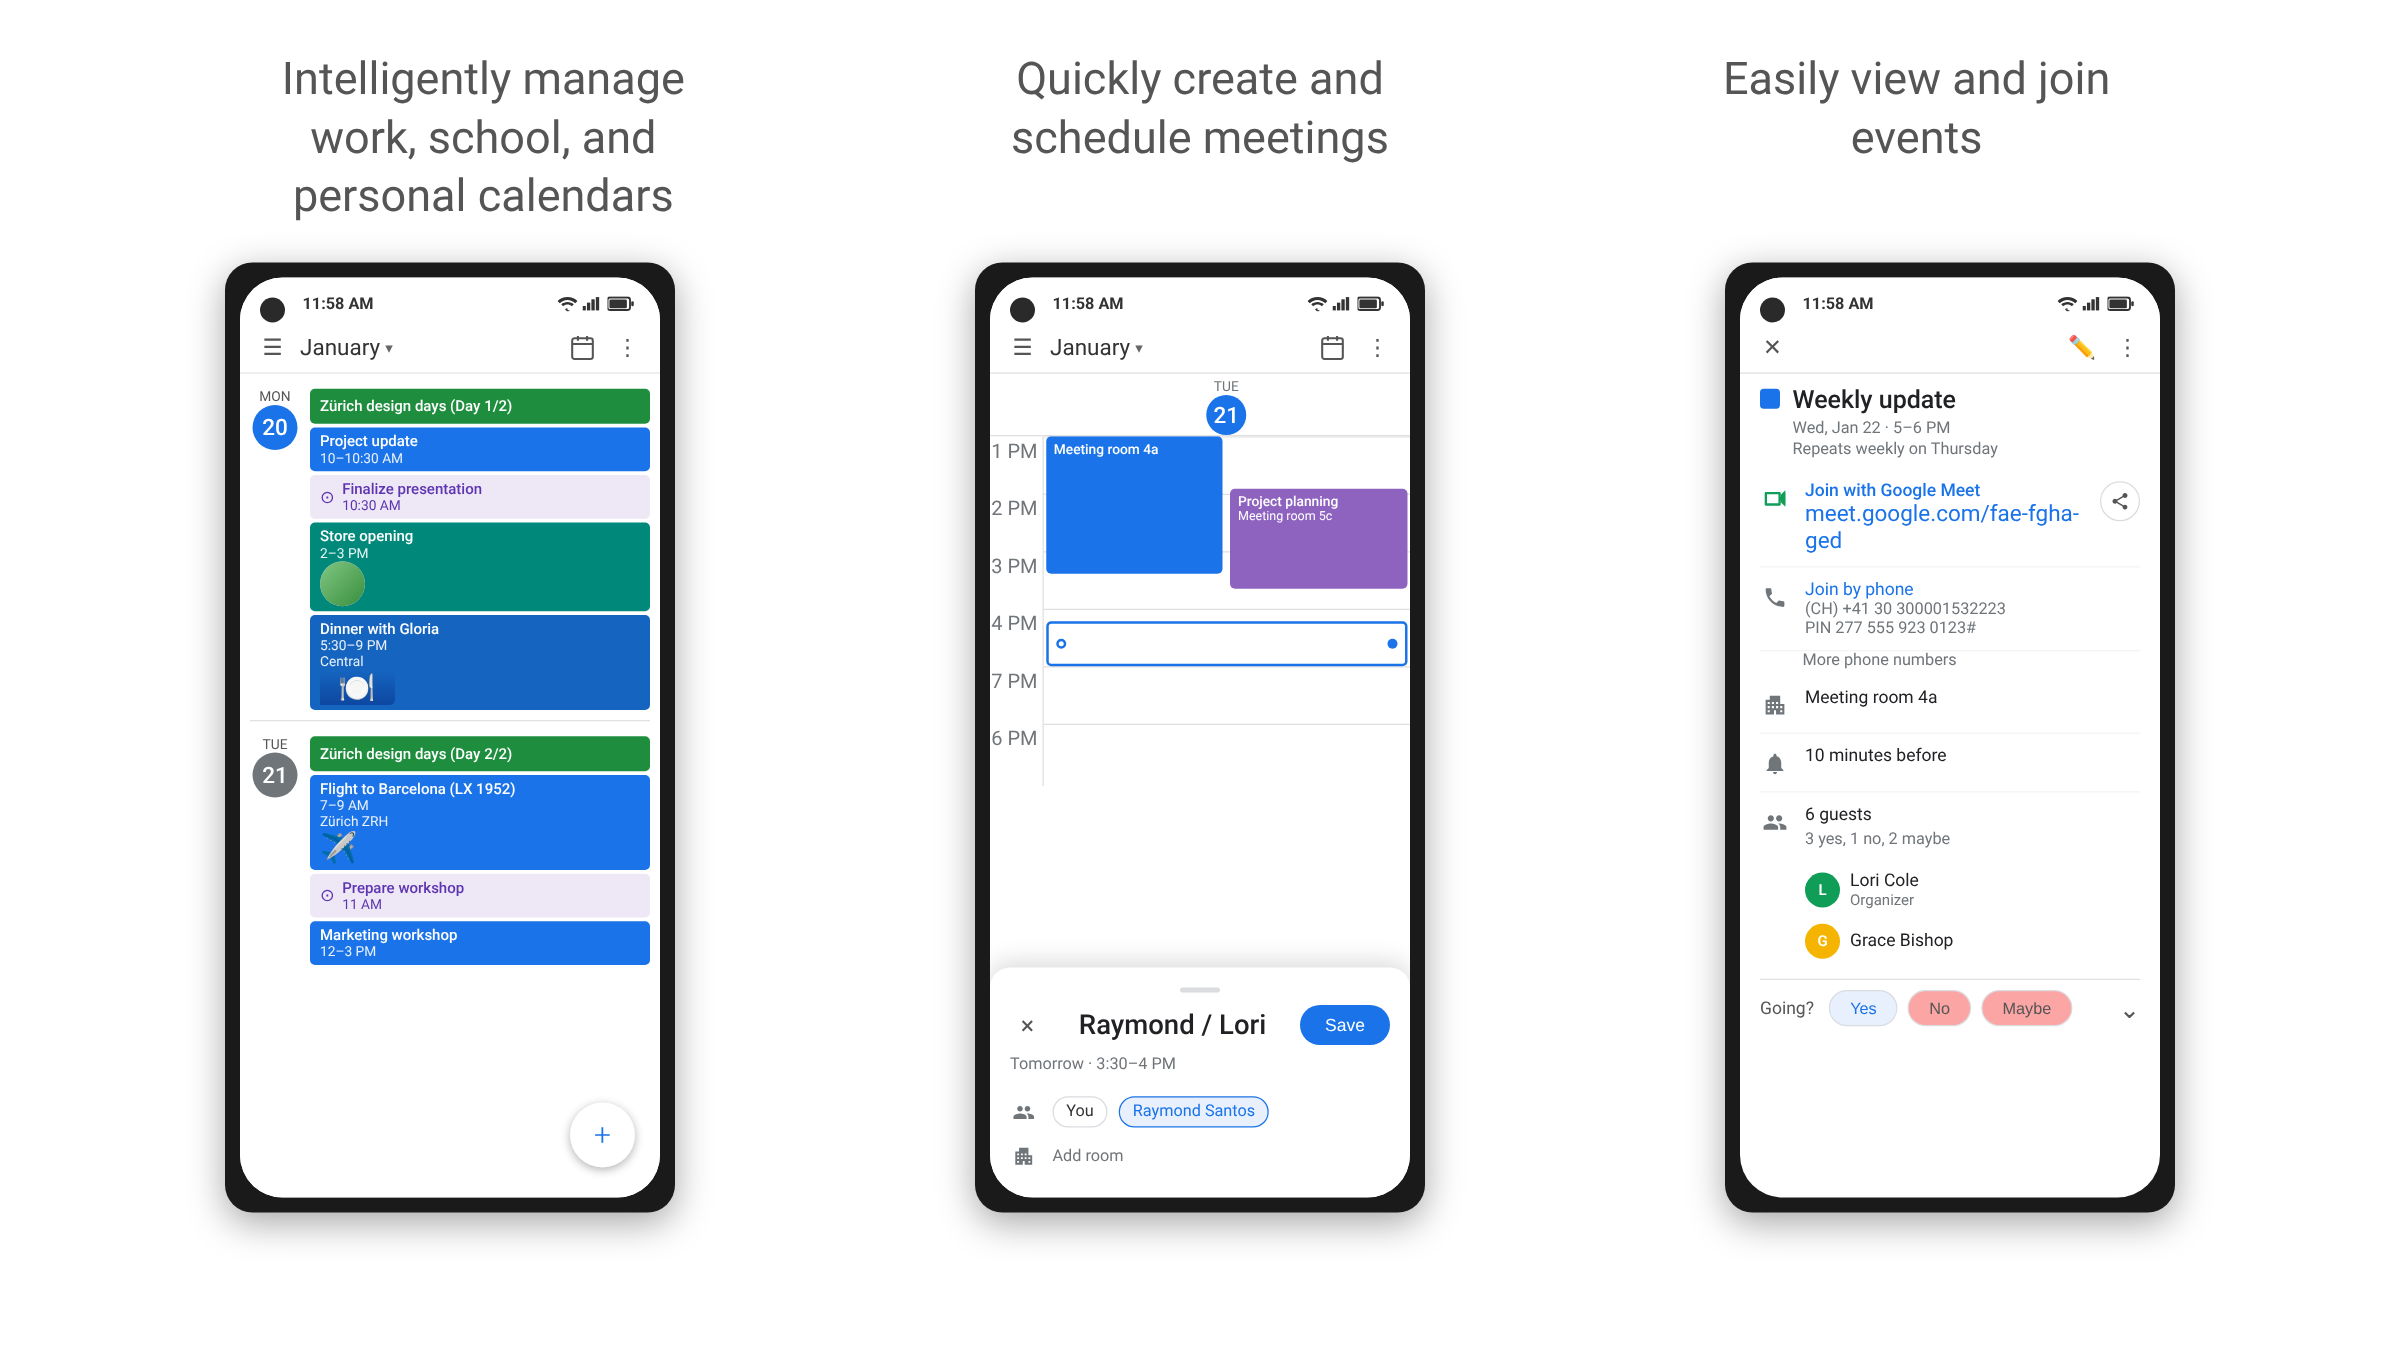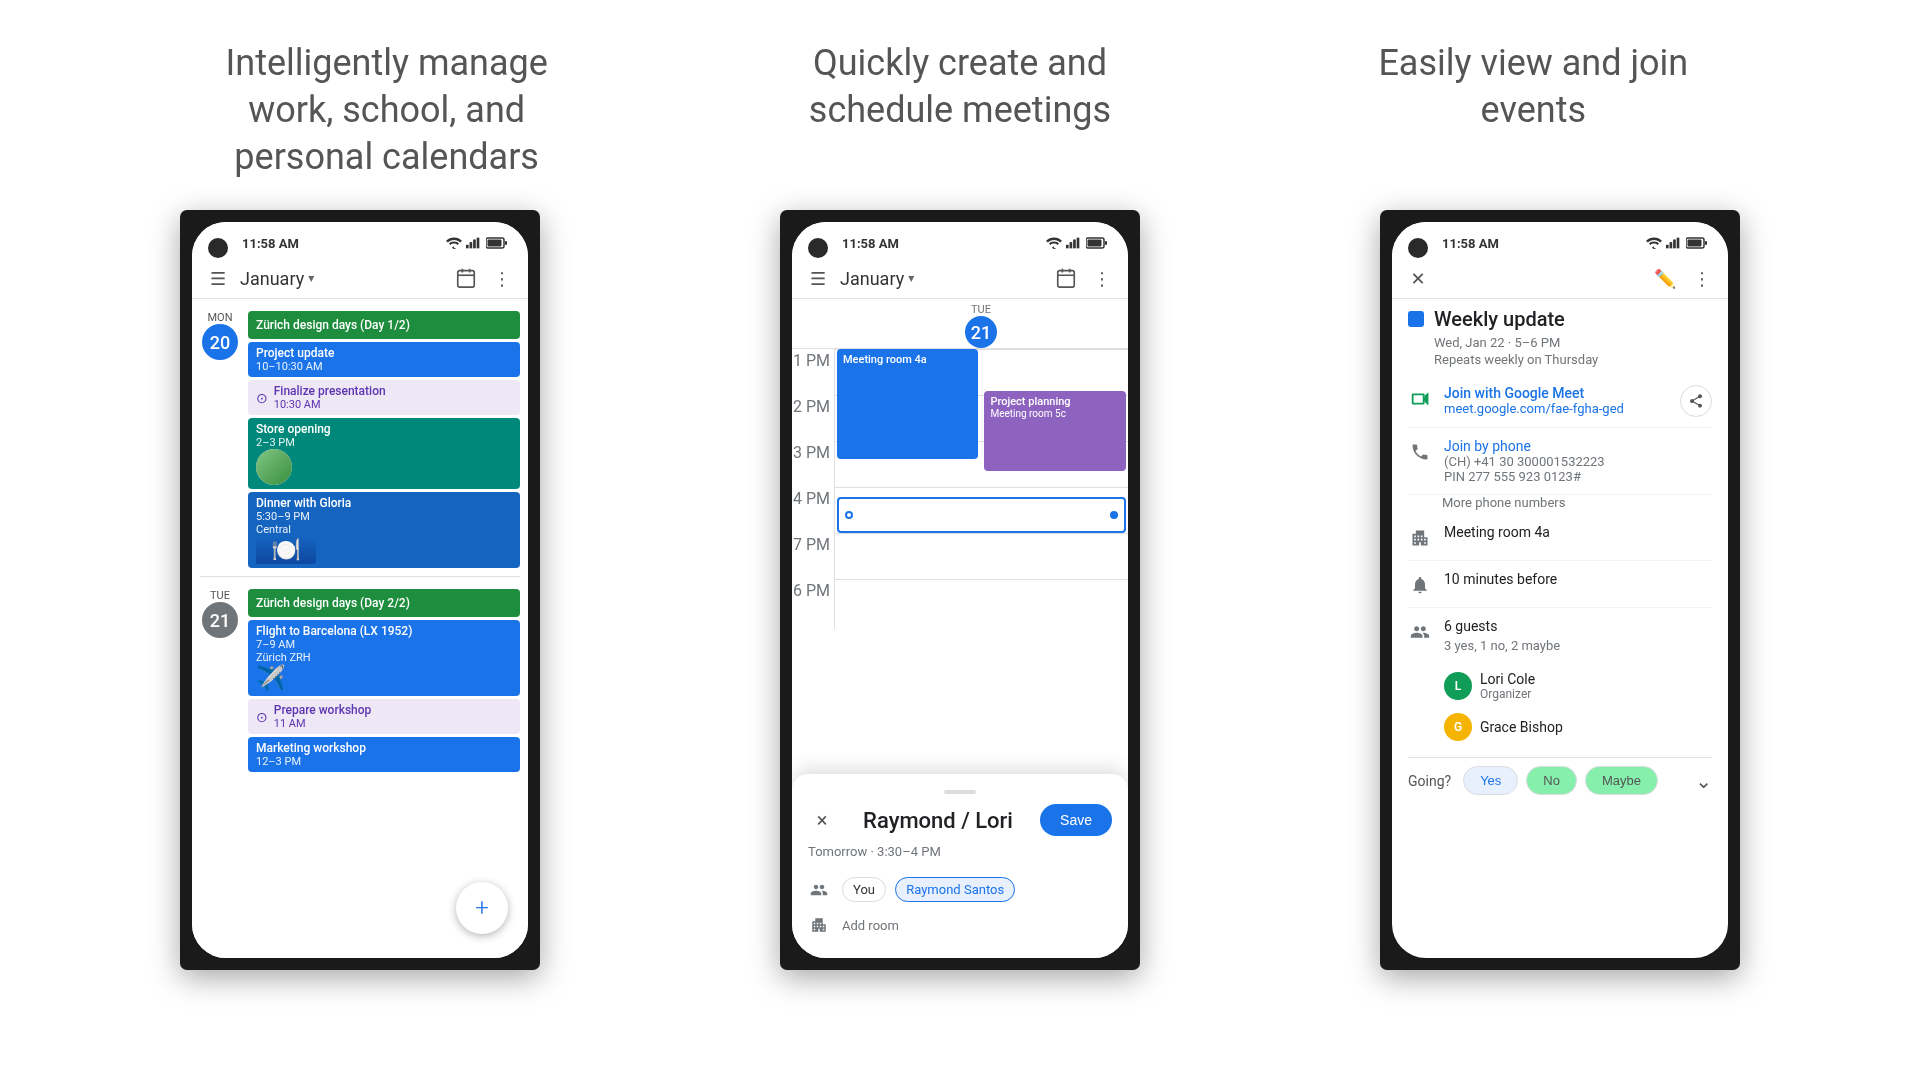--- a/index.html
+++ b/index.html
@@ -47,21 +47,21 @@
       align-items: flex-start;
       padding: 0 60px;
       flex: 1;
     }
 
     
     .phone {
       width: 360px;
       height: 760px;
       background: #1a1a1a;
-      border-radius: 7px;
+      border-radius: 22px;
       padding: 12px;
       box-shadow: 0 8px 30px rgba(0,0,0,0.35);
       position: relative;
     }
     .phone-inner {
       width: 100%;
       height: 100%;
       background: #fff;
       border-radius: 34px;
       overflow: hidden;
@@ -226,21 +226,21 @@
       font-size: 13px;
       color: #1a73e8;
       border: 1px solid #1a73e8;
       margin-right: 6px;
     }
     .attendee-chip.you { background: #fff; color: #1a73e8; border: 1px solid #dadce0; color: #333; }
     .detail-body { padding: 0 16px; overflow-y: auto; max-height: calc(100% - 60px); }
     .detail-row { display: flex; align-items: flex-start; gap: 12px; padding: 10px 0; border-bottom: 1px solid #f1f3f4; font-size: 14px; color: #202124; }
     .detail-row-icon { width: 24px; height: 24px; display: flex; align-items: center; justify-content: center; font-size: 16px; color: #70757a; flex-shrink: 0; margin-top: 2px; }
     .detail-row-content { flex: 1; }
-    .meet-link { color: #1a73e8; font-size: 13px; }
+    .meet-link { color: #1a73e8; font-size: 18px; }
     .meet-title { color: #1a73e8; font-size: 14px; font-weight: 500; }
     .phone-link { color: #1a73e8; font-size: 14px; }
     .avatar-sm {
       width: 28px; height: 28px; border-radius: 50%;
       display: flex; align-items: center; justify-content: center;
       font-size: 12px; font-weight: 600; color: #fff;
       flex-shrink: 0;
     }
     .guest-row { display: flex; align-items: center; gap: 8px; padding: 6px 0; }
     .guest-name { font-size: 14px; color: #202124; }
@@ -255,21 +255,21 @@
     }
     .going-btn {
       padding: 6px 16px;
       border: 1px solid #dadce0;
       border-radius: 16px;
       font-size: 13px;
       background: #e8f0fe;
       color: #1a73e8;
       cursor: pointer;
     }
-    .going-btn.inactive { background: #86efac; color: #555; }
+    .going-btn.inactive { background: #fca5a5; color: #555; }
 
     .share-icon-btn {
       width: 32px; height: 32px;
       border-radius: 50%;
       border: 1px solid #dadce0;
       display: flex; align-items: center; justify-content: center;
       cursor: pointer; color: #555; font-size: 14px;
     }
   </style>
 </head>

